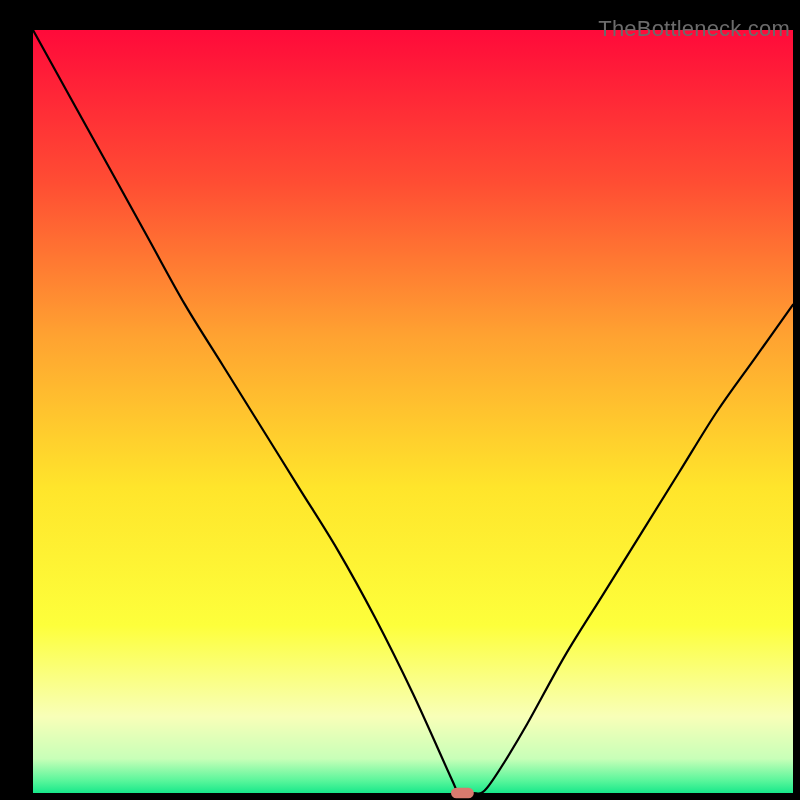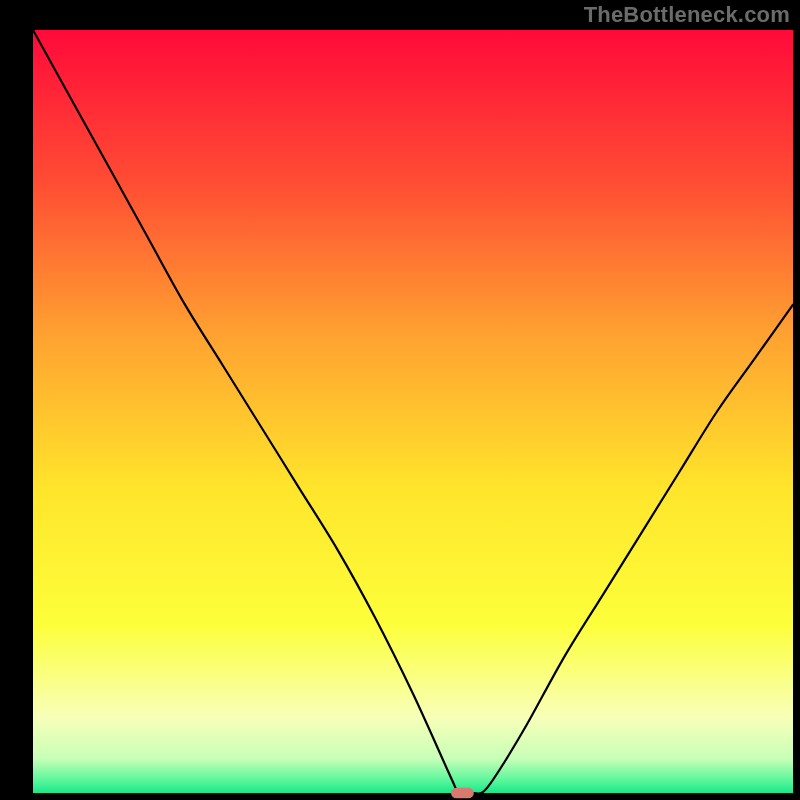--- a/index.html
+++ b/index.html
@@ -12,25 +12,25 @@
     font-family: Arial, Helvetica, sans-serif;
   }
   .frame {
     position: relative;
     width: 800px;
     height: 800px;
     background: #000;
   }
   .watermark {
     position: absolute;
-    top: 2px;
+    top: 16px;
     right: 10px;
     color: #6b6b6b;
     font-size: 22px;
-    font-weight: 700;
+    font-weight: 400;
     letter-spacing: 0.2px;
     z-index: 10;
   }
   svg {
     position: absolute;
     top: 0;
     left: 0;
   }
 </style>
 </head>

